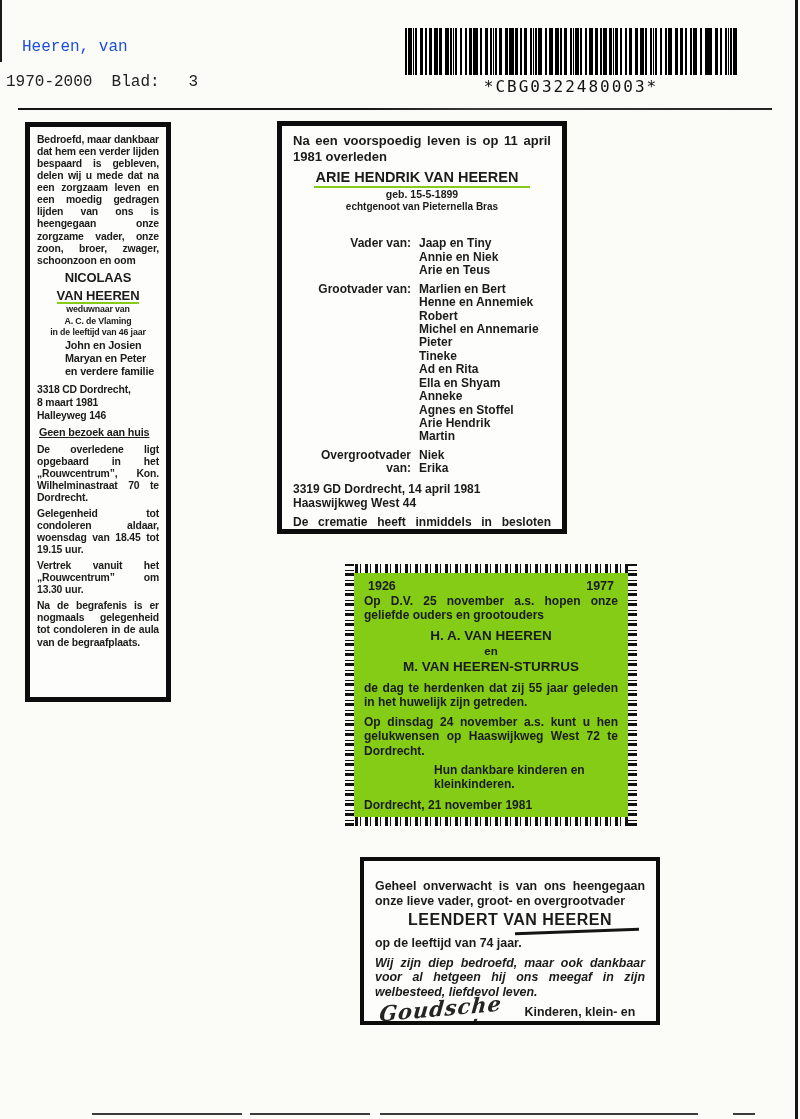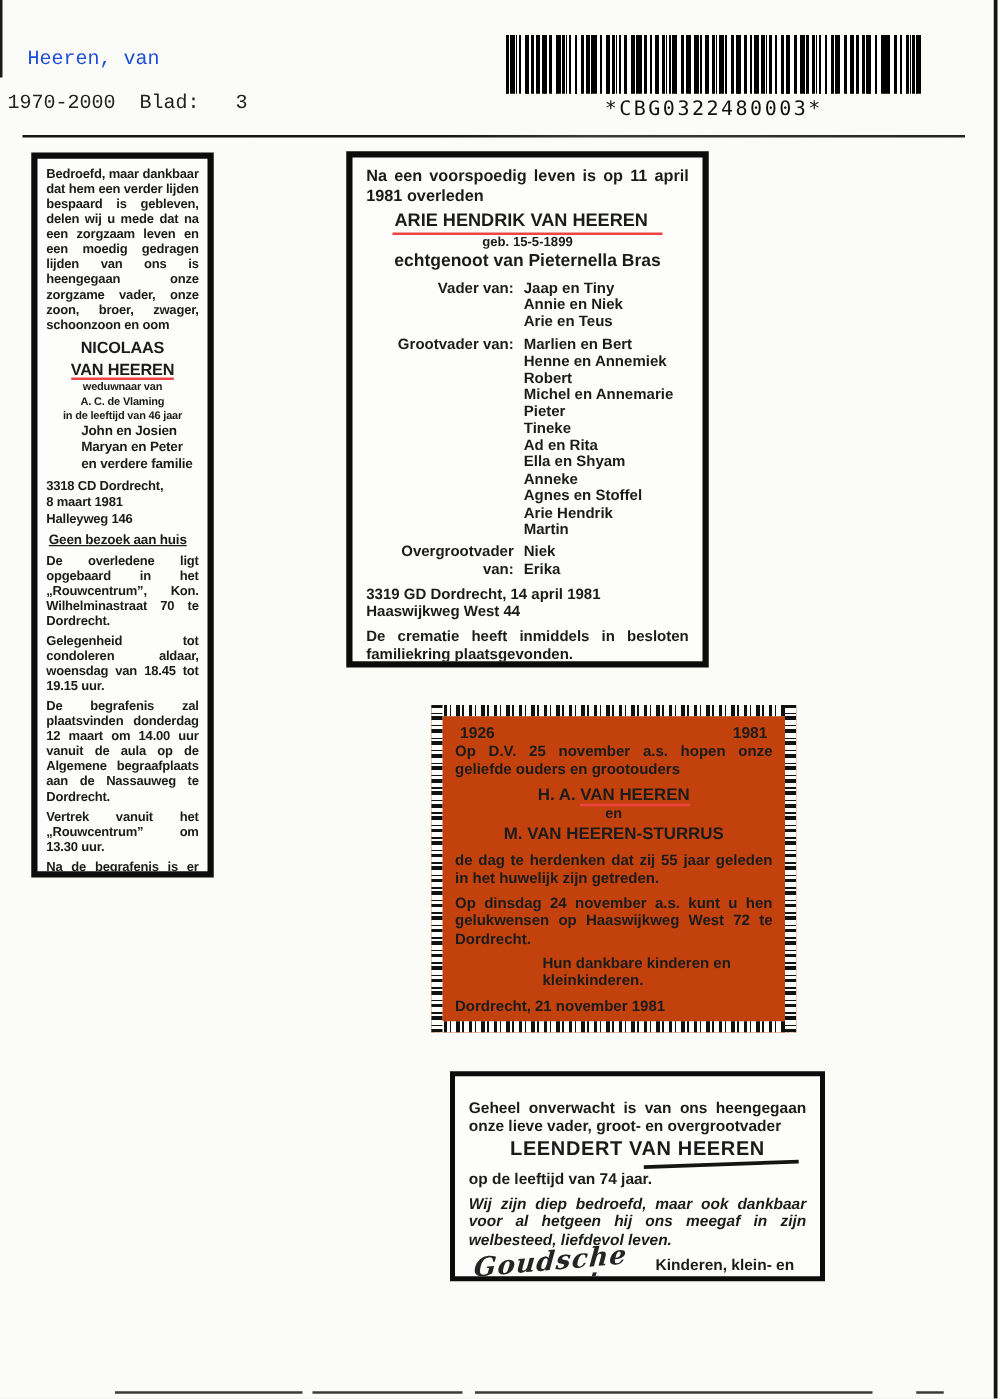--- a/index.html
+++ b/index.html
@@ -25,45 +25,45 @@
       repeating-linear-gradient(90deg,transparent 0 3px,#000 3px 5px,transparent 5px 13px),
       repeating-linear-gradient(90deg,#000 0 1px,transparent 1px 17px);}
   .barcode-label{position:absolute;left:405px;top:77px;width:332px;text-align:center;
                  font-family:"DejaVu Sans Mono",monospace;font-size:16px;letter-spacing:2px;color:#111;}
   
   .clip{position:absolute;background:#fdfdfb;border:5px solid #0c0c0c;box-sizing:border-box;
         font-weight:700;color:#1b1b1b;overflow:hidden;}
   .clip p{margin:0 0 4px 0;}
   .just{text-align:justify;}
   .ctr{text-align:center;}
-  .ul{border-bottom:2px solid #ef4444;display:inline-block;line-height:1.05;}
+  .ul{border-bottom:2px solid #84cc16;display:inline-block;line-height:1.05;}
   
   .c1{left:25px;top:122px;width:146px;height:580px;padding:7px 7px;
       font-size:10.4px;line-height:1.16;letter-spacing:-0.15px;}
   .c1 .name{font-size:13px;line-height:1.15;margin-top:3px;}
   .c1 .sub{font-size:8.8px;line-height:1.3;}
   .c1 .rel{margin-left:28px;font-size:10.8px;line-height:1.22;}
   .c1 .addr{line-height:1.25;margin:5px 0 4px 0;}
   .c1 .novisit{text-decoration:underline;margin:4px 0 5px 2px;font-size:10.8px;}
   
   .c2{left:277px;top:121px;width:290px;height:413px;padding:7px 11px;
       font-size:12px;line-height:1.12;}
   .c2 .intro{font-size:13px;line-height:1.2;margin-bottom:5px;}
   .c2 .name{font-size:14.5px;margin:2px 0 1px 0;}
   .c2 .name .ul{padding:0 12px 1px 2px;}
   .c2 .born{font-size:10.5px;font-weight:700;}
-  .c2 .spouse{font-size:14px;margin-bottom:7px;}
+  .c2 .spouse{font-size:10px;margin-bottom:25px;}
   .c2 .row{display:flex;margin-bottom:5px;}
   .c2 .lbl{width:118px;text-align:right;flex:0 0 118px;}
   .c2 .vals{margin-left:8px;}
   .c2 .addr{margin:6px 0 5px 0;line-height:1.18;}
   .c2 .closing{line-height:1.18;}
   
   .c3{position:absolute;left:345px;top:564px;width:292px;height:262px;box-sizing:border-box;
-      background:#c2410c;font-weight:700;color:#1b1b1b;overflow:hidden;}
+      background:#84cc16;font-weight:700;color:#1b1b1b;overflow:hidden;}
   .deco{position:absolute;background:#fdfdfb;}
   .deco-h{left:0;width:100%;height:9px;
     background-image:repeating-linear-gradient(90deg,#111 0 3px,transparent 3px 5px,#111 5px 6px,transparent 6px 10px);}
   .deco-v{top:0;width:9px;height:100%;
     background-image:repeating-linear-gradient(0deg,#111 0 3px,transparent 3px 5px,#111 5px 6px,transparent 6px 10px);}
   .c3-inner{position:absolute;left:11px;top:11px;right:11px;bottom:11px;
             font-size:12px;line-height:1.2;overflow:hidden;padding:4px 8px;}
   .c3 .years{display:flex;justify-content:space-between;font-size:12.5px;padding:0 4px;}
   .c3 .name1{font-size:13.5px;margin-top:5px;}
   .c3 .en{font-size:11.5px;}
@@ -118,21 +118,20 @@
     <div class="rel">Maryan en Peter</div>
     <div class="rel">en verdere familie</div>
     <div class="addr">
       <div>3318 CD Dordrecht,</div>
       <div>8 maart 1981</div>
       <div>Halleyweg 146</div>
     </div>
     <div class="novisit">Geen bezoek aan huis</div>
     <p class="just">De overledene ligt opgebaard in het „Rouwcentrum”, Kon. Wilhelminastraat 70 te Dordrecht.</p>
     <p class="just">Gelegenheid tot condoleren aldaar, woensdag van 18.45 tot 19.15 uur.</p>
-    <p class="just">De begrafenis zal plaatsvinden donderdag 12 maart om 14.00 uur vanuit de aula op de Algemene begraafplaats aan de Nassauweg te Dordrecht.</p>
     <p class="just">Vertrek vanuit het „Rouwcentrum” om 13.30 uur.</p>
     <p class="just">Na de begrafenis is er nogmaals gelegenheid tot condoleren in de aula van de begraafplaats.</p>
   </div>
 
   <div class="clip c2">
     <p class="just intro">Na een voorspoedig leven is op 11 april 1981 overleden</p>
     <div class="ctr name"><span class="ul">ARIE HENDRIK VAN HEEREN</span></div>
     <div class="ctr born">geb. 15-5-1899</div>
     <div class="ctr spouse">echtgenoot van Pieternella Bras</div>
     <div class="row">
@@ -175,21 +174,21 @@
   </div>
 
   <div class="c3">
     <div class="deco deco-h" style="top:0;"></div>
     <div class="deco deco-h" style="bottom:0;"></div>
     <div class="deco deco-v" style="left:0;"></div>
     <div class="deco deco-v" style="right:0;"></div>
     <div class="c3-inner">
       <div class="years">
         <span>1926</span>
-        <span>1981</span>
+        <span>1977</span>
       </div>
       <p class="just" style="margin:0;">Op D.V. 25 november a.s. hopen onze geliefde ouders en grootouders</p>
       <div class="ctr name1"><span>H. A. </span><span class="ul">VAN HEEREN</span></div>
       <div class="ctr en">en</div>
       <div class="ctr name2">M. VAN HEEREN-STURRUS</div>
       <p class="just">de dag te herdenken dat zij 55 jaar geleden in het huwelijk zijn getreden.</p>
       <p class="just">Op dinsdag 24 november a.s. kunt u hen gelukwensen op Haaswijkweg West 72 te Dordrecht.</p>
       <div class="thanks">
         <div>Hun dankbare kinderen en</div>
         <div>kleinkinderen.</div>

